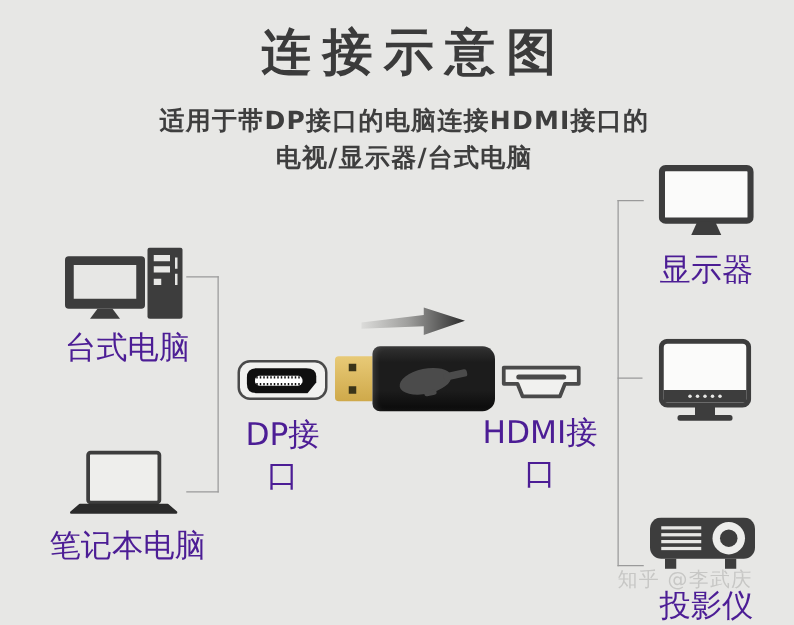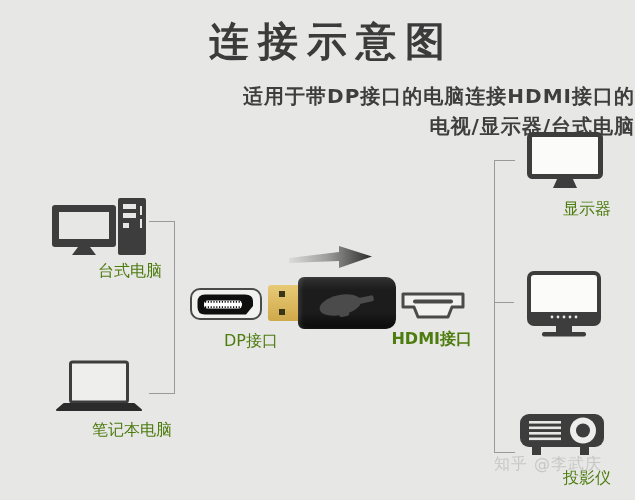--- a/index.html
+++ b/index.html
@@ -7,25 +7,25 @@
     position:relative;width:635px;height:500px;background:#e7e7e5;
     font-family:"DejaVu Sans","Liberation Sans",sans-serif;overflow:hidden;
   }
   .abs{position:absolute;}
   .title{
     position:absolute;left:0;top:14px;width:635px;padding-left:28px;box-sizing:border-box;
     text-align:center;font-size:40px;font-weight:bold;color:#3b3b3b;letter-spacing:9px;margin:0;
   }
   .sub{
     position:absolute;left:0;width:635px;padding-left:12px;box-sizing:border-box;
-    text-align:right;font-size:20px;font-weight:bold;color:#3e3e3e;letter-spacing:1px;margin:0;
+    text-align:center;font-size:20px;font-weight:bold;color:#3e3e3e;letter-spacing:1px;margin:0;
   }
   .sub1{top:83px;}
   .sub2{top:113px;}
-  .label{position:absolute;color:#4d7c0f;font-size:16px;text-align:right;}
+  .label{position:absolute;color:#4c1d95;font-size:25px;text-align:center;}
   
   .bracket-left{
     position:absolute;left:149px;top:221px;width:25px;height:171px;
     border-top:1.5px solid #9a9a9a;border-right:1.5px solid #9a9a9a;border-bottom:1.5px solid #9a9a9a;
   }
   .bracket-right{
     position:absolute;left:494px;top:160px;width:20px;height:291px;
     border-left:1.5px solid #9a9a9a;border-top:1.5px solid #9a9a9a;border-bottom:1.5px solid #9a9a9a;
   }
   .bracket-right-mid{
@@ -92,21 +92,21 @@
   <div class="bracket-left"></div>
 
   <div class="dp-port">
     <svg width="58" height="21" viewBox="0 0 58 21">
       <path d="M8,0.5 H48 Q56,0.5 56,7 V12 L49,20.5 H8 Q0.5,20.5 0.5,13 V8 Q0.5,0.5 8,0.5 Z" fill="#0f0f0f"></path>
       <rect x="7" y="6.5" width="38" height="8" rx="3.5" fill="#ffffff"></rect>
       <line x1="8" y1="7.8" x2="45" y2="7.8" stroke="#0f0f0f" stroke-width="1.8" stroke-dasharray="1.2 1.6"></line>
       <line x1="8" y1="13.2" x2="45" y2="13.2" stroke="#0f0f0f" stroke-width="1.8" stroke-dasharray="1.2 1.6"></line>
     </svg>
   </div>
-  <div class="label" style="left:186px;top:331px;width:80px;margin-left:12px;">DP接口</div>
+  <div class="label" style="left:186px;top:331px;width:80px;">DP接口</div>
 
   <div class="abs" style="left:289px;top:243px;width:84px;height:26px;">
     <svg width="84" height="26" viewBox="0 0 84 26">
       <defs>
         <linearGradient id="arrowGrad" x1="0" y1="0" x2="1" y2="0">
           <stop offset="0" stop-color="#dcdcda"></stop>
           <stop offset="0.45" stop-color="#9f9f9d"></stop>
           <stop offset="1" stop-color="#2b2b2b"></stop>
         </linearGradient>
       </defs>
@@ -127,21 +127,21 @@
       </g>
     </svg>
   </div>
 
   <div class="abs" style="left:400px;top:292px;width:66px;height:28px;">
     <svg width="66" height="28" viewBox="0 0 66 28">
       <path d="M3,2 H63 V15 H52 L48,25 H18 L14,15 H3 Z" fill="#f1f1ef" stroke="#4a4a4a" stroke-width="3" stroke-linejoin="round"></path>
       <rect x="13" y="7.5" width="40" height="4" rx="2" fill="#4a4a4a"></rect>
     </svg>
   </div>
-  <div class="label" style="left:370px;top:329px;width:102px;font-weight:bold;">HDMI接口</div>
+  <div class="label" style="left:381px;top:329px;width:102px;">HDMI接口</div>
 
   <div class="bracket-right"></div>
   <div class="bracket-right-mid"></div>
 
   <div class="abs" style="left:527px;top:132px;width:76px;height:58px;">
     <svg width="76" height="58" viewBox="0 0 76 58">
       <rect x="2.5" y="2.5" width="71" height="42" rx="3" fill="#fbfbfa" stroke="#3d3d3d" stroke-width="5"></rect>
       <polygon points="31,45 45,45 50,56 26,56" fill="#3d3d3d"></polygon>
     </svg>
   </div>

